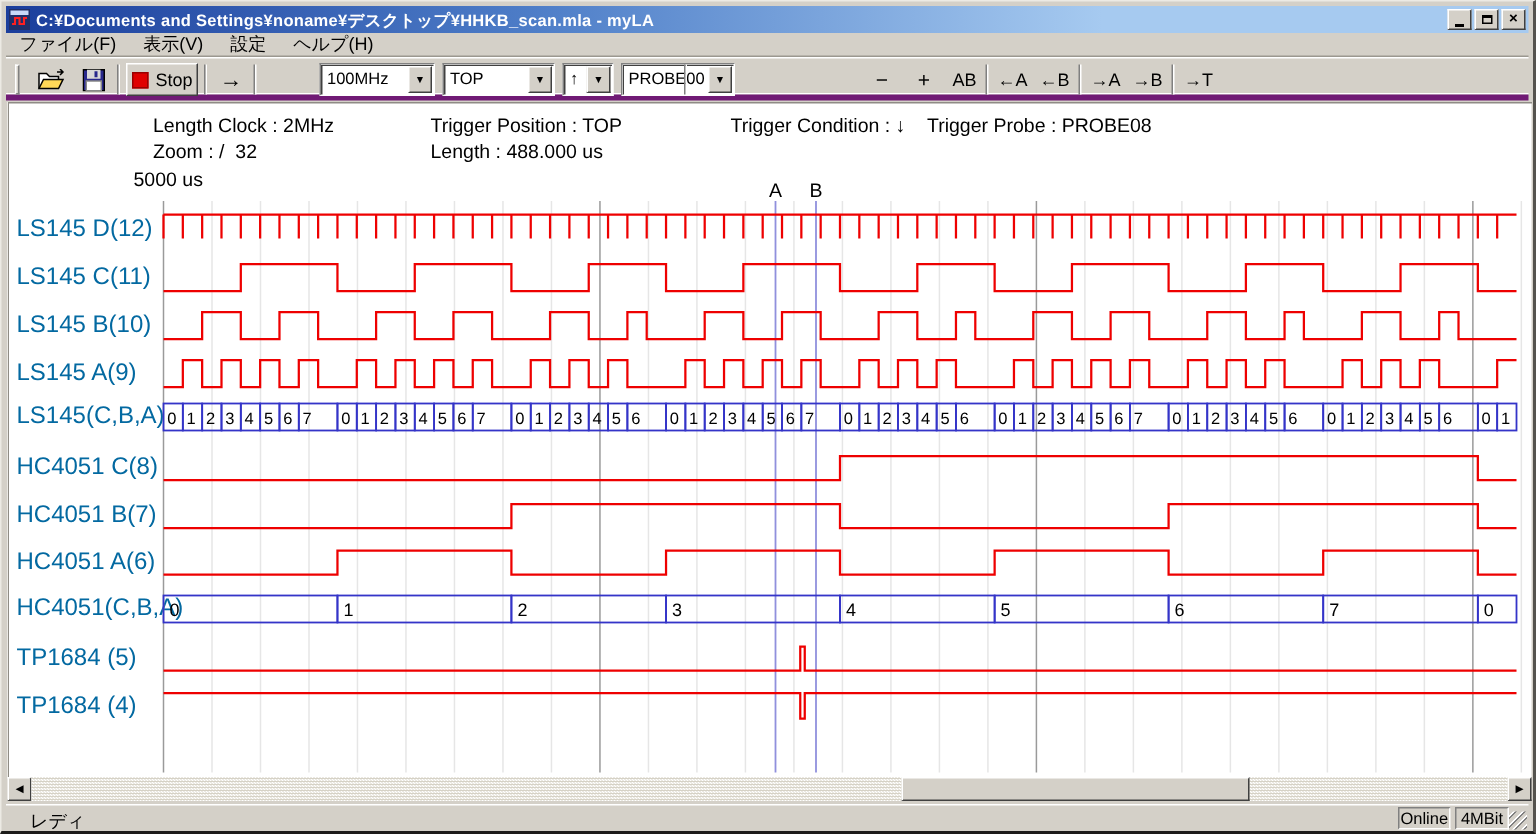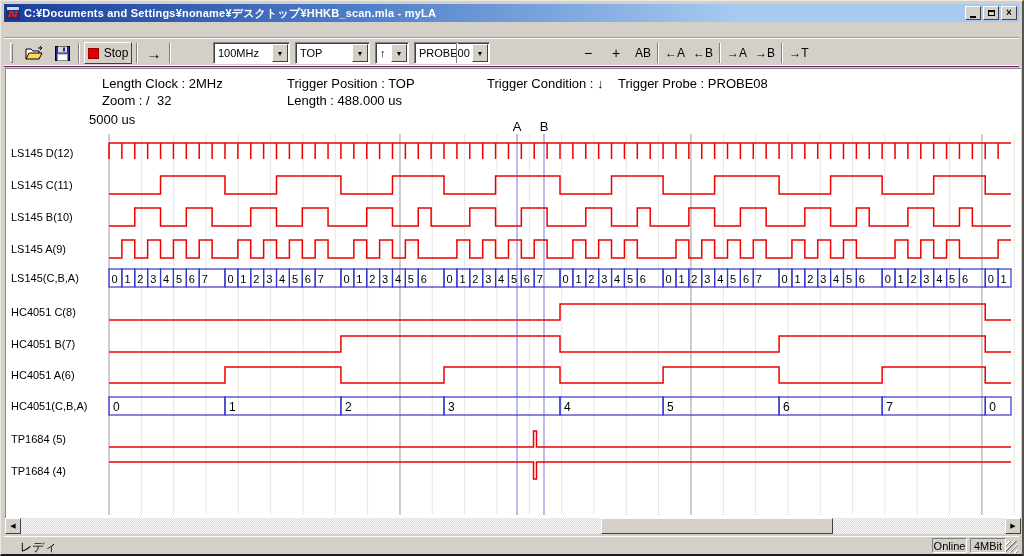--- a/index.html
+++ b/index.html
@@ -17,42 +17,42 @@
         display:flex;align-items:center;justify-content:center;font-size:10px;font-weight:bold;color:#000;line-height:1;}
   .glyph-min{width:6px;height:2px;background:#000;margin-top:7px;}
   .glyph-max{width:7px;height:6px;border:1px solid #000;border-top:2px solid #000;}
   .appicon{width:14px;height:14px;display:block;}
   
   .menubar{position:absolute;left:3px;top:21px;right:3px;height:15px;display:flex;align-items:center;}
   .menuitem{font-size:12px;color:#000;padding:0 9px;white-space:pre;}
   
   .toolbar{position:absolute;left:3px;top:36px;right:3px;height:30px;
     border-top:1px solid #9B9890;box-shadow:inset 0 1px 0 #fff, inset 0 -1px 0 #fff;
-    border-bottom:1px solid #701a75;}
+    border-bottom:4px solid #701a75;}
   .grip{position:absolute;top:5px;width:3px;height:20px;border:1px solid;border-color:#fff #808080 #808080 #fff;}
   .tsep{position:absolute;top:5px;width:2px;height:20px;border-left:1px solid #808080;border-right:1px solid #fff;}
   .tbtn{position:absolute;top:4px;height:22px;display:flex;align-items:center;justify-content:center;
         font-size:12px;color:#000;}
   .raised{border:1px solid;border-color:#fff #404040 #404040 #fff;background:#D4D0C8;}
   .stopsq{width:11px;height:11px;background:#E00000;border:1px solid #900;margin-right:5px;}
   .combo{position:absolute;top:4px;height:22px;background:#fff;border:1px solid;border-color:#808080 #fff #fff #808080;
          box-shadow:inset 1px 1px 0 #404040;display:flex;align-items:center;margin-left:39px;}
   .combo .val{flex:1;font-size:11px;padding-left:4px;color:#000;white-space:nowrap;overflow:hidden;}
   .combo .drop{width:16px;height:18px;margin:1px;background:#D4D0C8;border:1px solid;border-color:#fff #404040 #404040 #fff;
          display:flex;align-items:center;justify-content:center;font-size:7px;color:#000;}
   .slider-track{position:absolute;left:458px;top:51px;width:108px;height:3px;background:#808080;
         border-bottom:1px solid #fff;border-right:1px solid #fff;}
   .slider-thumb{position:absolute;left:476px;top:43px;width:11px;height:18px;background:#D4D0C8;
         border:1px solid;border-color:#fff #404040 #404040 #fff;}
   
   .client{position:absolute;left:4px;top:67px;width:1016px;height:450px;background:#fff;
         box-shadow:inset 1px 1px 0 #8F8C85;}
   .infotext{position:absolute;font-size:13px;color:#000;white-space:pre;}
   .ruler-label{position:absolute;left:88px;top:111px;font-size:13px;color:#000;}
-  .chlabel{position:absolute;left:10px;height:18px;line-height:18px;font-size:11px;color:#000000;white-space:nowrap;}
+  .chlabel{position:absolute;left:10px;height:18px;line-height:18px;font-size:16px;color:#0369a1;white-space:nowrap;}
   .mlabel{position:absolute;top:118px;width:12px;text-align:center;font-size:13px;color:#000;}
   #wavesvg{position:absolute;left:0;top:0;pointer-events:none;}
   .wavehit{position:absolute;left:108px;top:133px;width:902px;height:381px;}
   
   .hscroll{position:absolute;left:4px;top:517px;width:1016px;height:16px;display:flex;}
   .sbtn{width:16px;height:16px;background:#D4D0C8;border:1px solid;border-color:#fff #404040 #404040 #fff;
         display:flex;align-items:center;justify-content:center;font-size:7px;color:#000;flex:0 0 16px;}
   .strack{flex:1;position:relative;background:#fff;
         background-image:conic-gradient(#fff 25%,#D6D2C6 0 50%,#fff 0 75%,#D6D2C6 0);background-size:2px 2px;}
   .sthumb{position:absolute;top:0;height:16px;background:#D4D0C8;border:1px solid;border-color:#fff #404040 #404040 #fff;}
@@ -82,20 +82,26 @@
         </span>
       <span class="wbtn">
           <span class="glyph-max"></span>
         </span>
       <span class="wbtn">
           <span>×</span>
         </span>
     </span>
   </div>
 
+  <div class="menubar">
+    <span class="menuitem">ファイル(F)</span>
+    <span class="menuitem">表示(V)</span>
+    <span class="menuitem">設定</span>
+    <span class="menuitem">ヘルプ(H)</span>
+  </div>
 
   <div class="toolbar">
     <span class="grip" style="left:6px"></span>
     <span class="tbtn" style="left:17px;width:26px">
       <svg width="18" height="15" viewBox="0 0 18 15">
         <path d="M1 13 L1 3 L6 3 L8 5 L14 5 L14 7" fill="#fff" stroke="#000" stroke-width="1"></path>
         <path d="M1 13 L4 7 L17 7 L14 13 Z" fill="#ffd858" stroke="#000" stroke-width="1"></path>
         <path d="M13 2 L17 2 M15 0 L17 2 L15 4" fill="none" stroke="#000" stroke-width="1"></path>
       </svg>
     </span>

